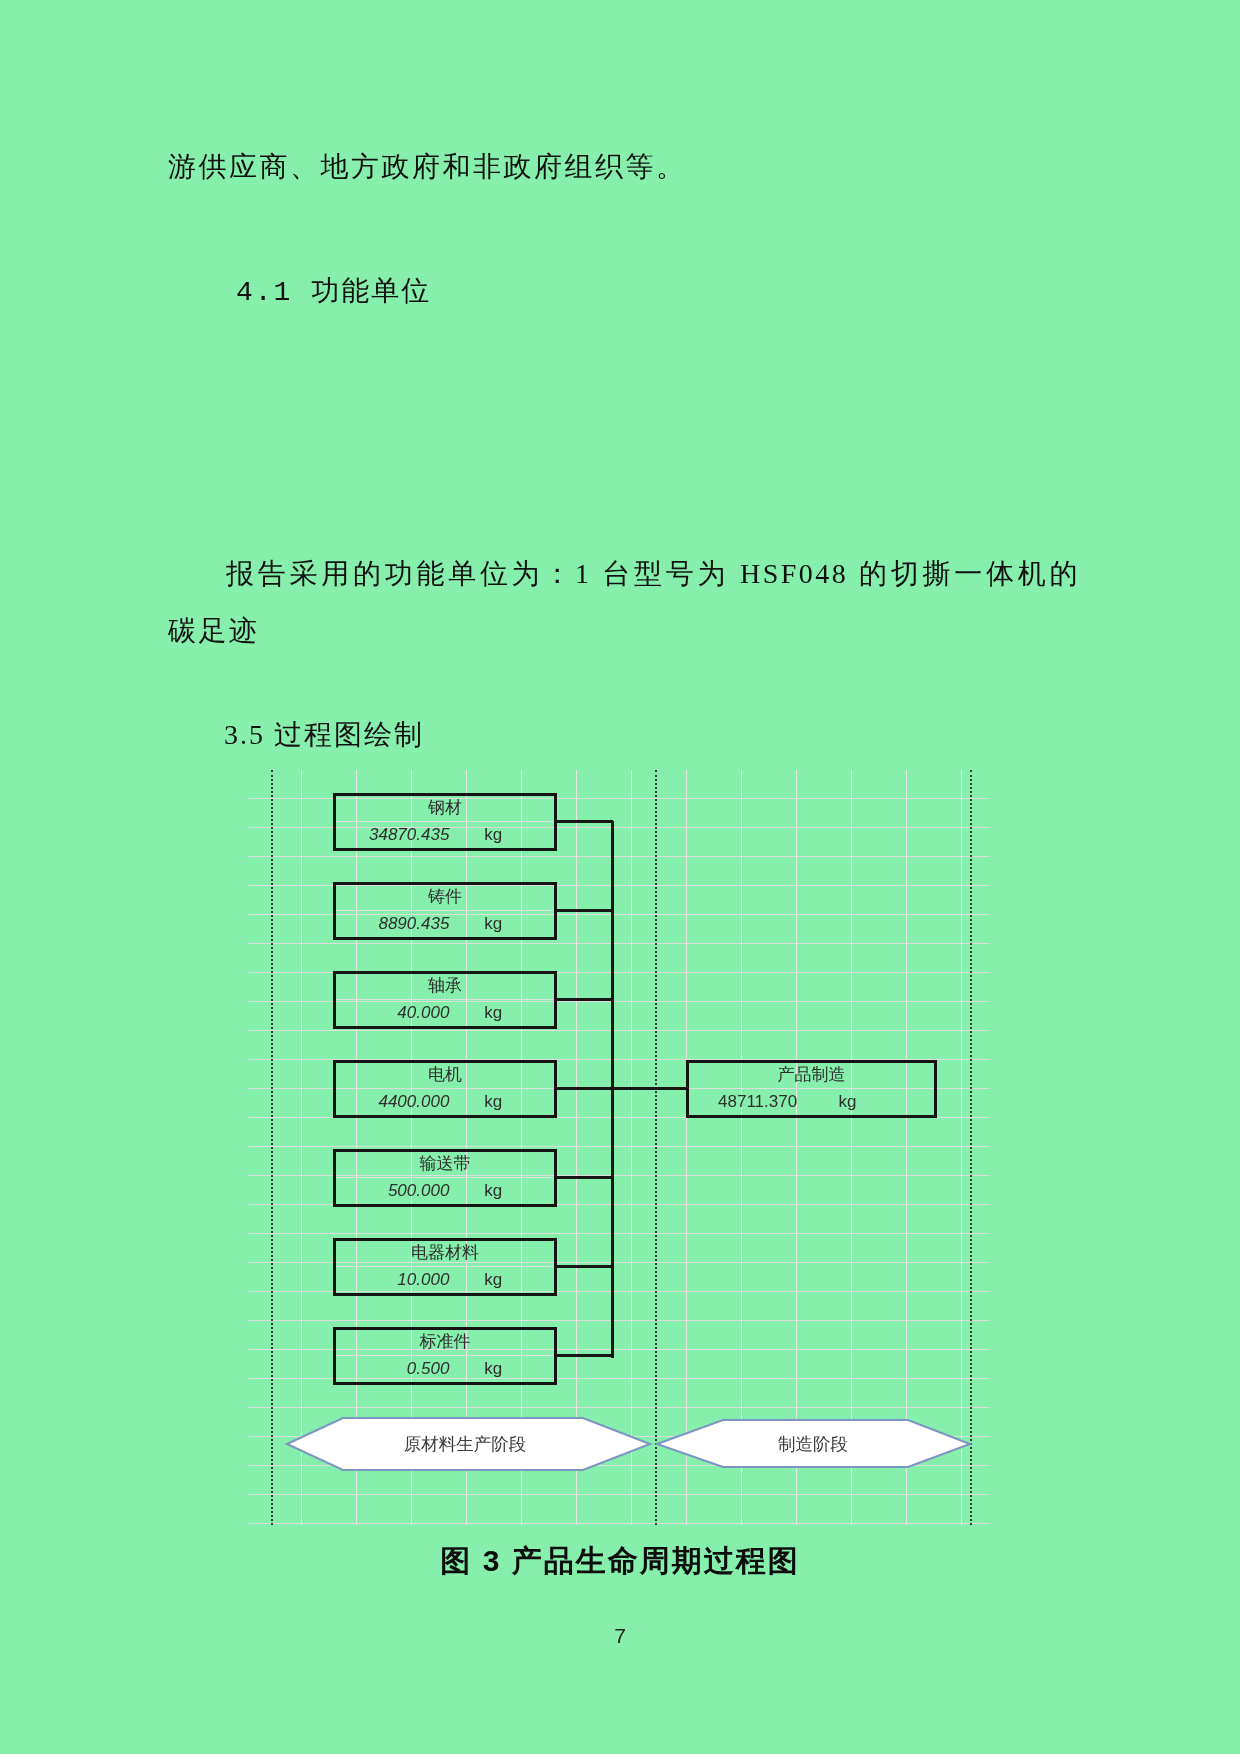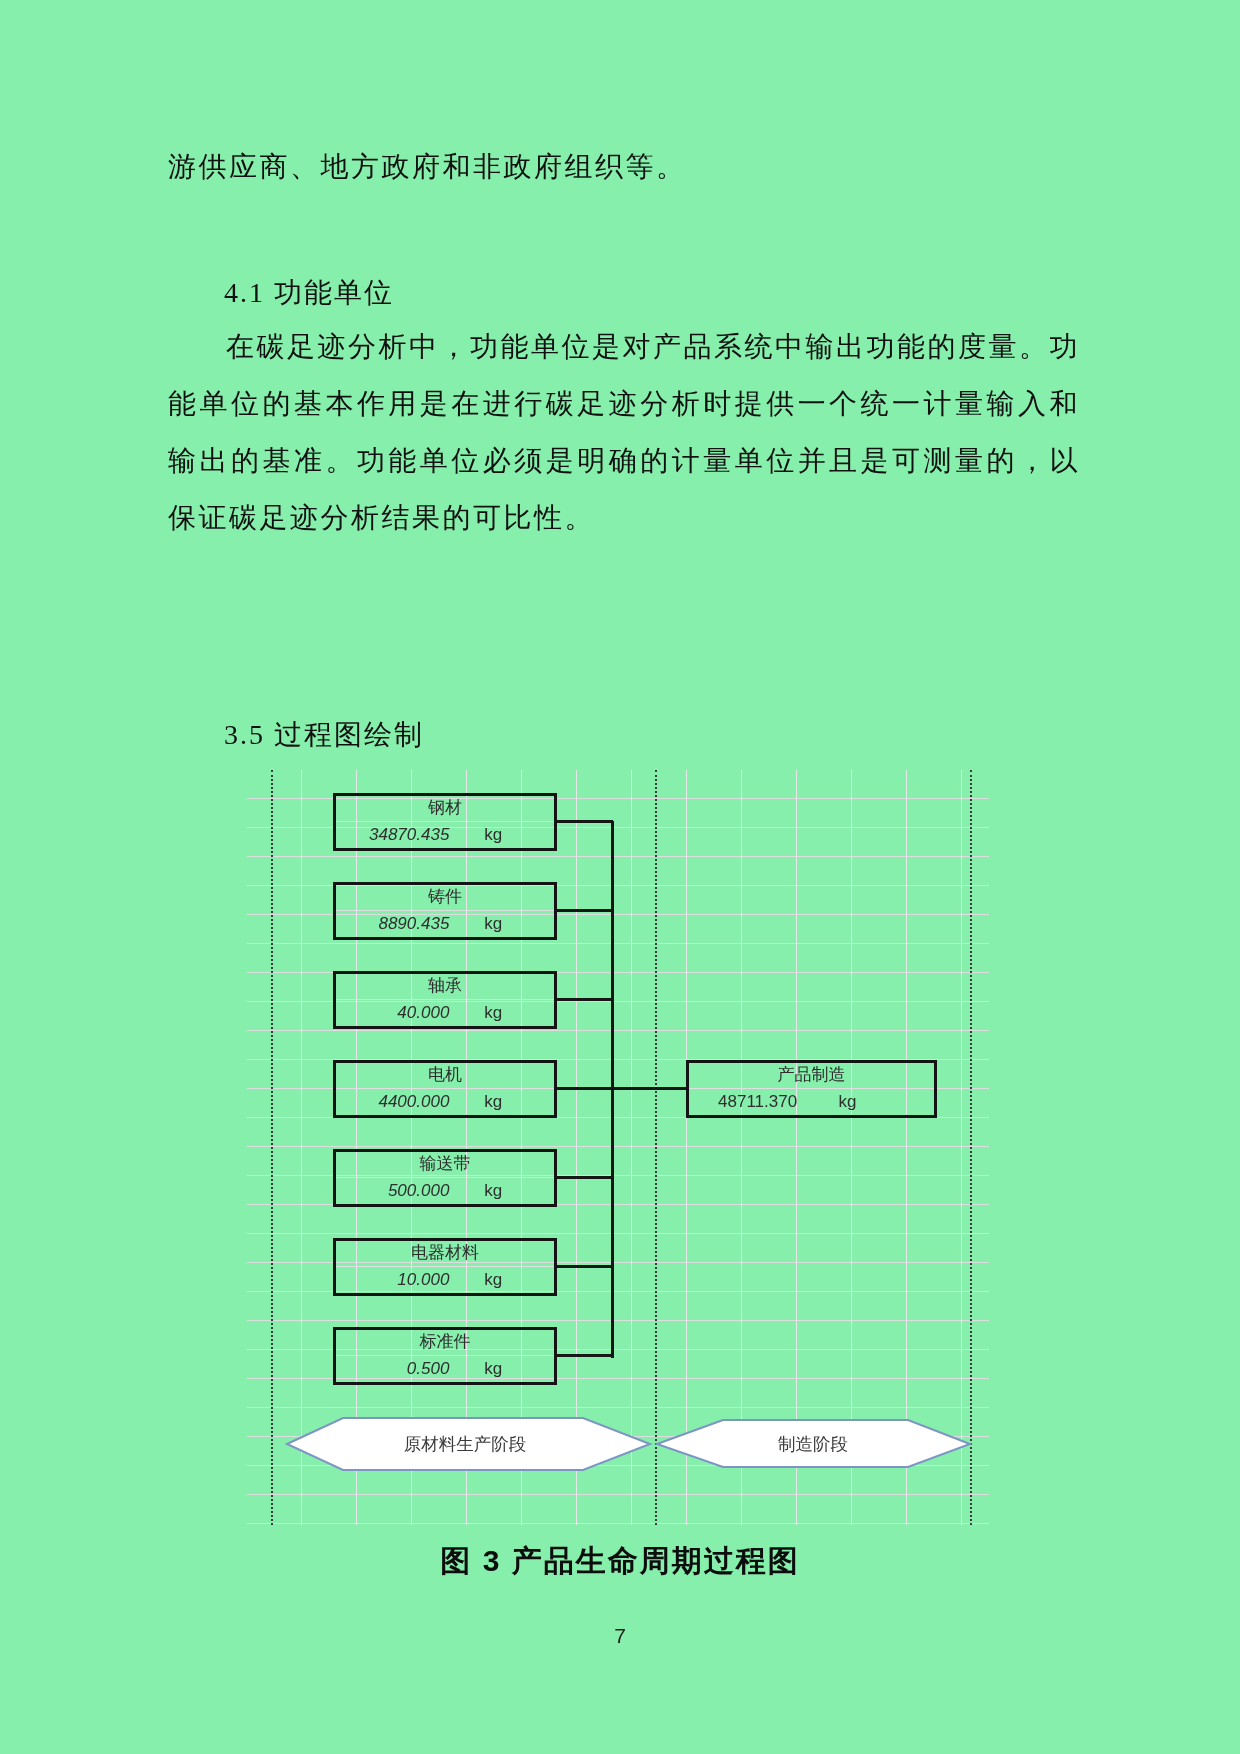--- a/index.html
+++ b/index.html
@@ -4,21 +4,21 @@
 <style>
   html,body{margin:0;padding:0;background:#ffffff;}
   .page{
     position:relative;width:1240px;height:1754px;margin:0 auto;background:#86efac;
     font-family:"Liberation Serif","DejaVu Serif",serif;color:#111;overflow:hidden;
   }
   .intro-line{position:absolute;left:168px;top:150px;font-size:28px;letter-spacing:2.5px;line-height:34px;}
   .h-main{position:absolute;left:168px;top:206px;font-size:34px;font-weight:bold;
     font-family:"Liberation Sans","DejaVu Sans",sans-serif;letter-spacing:4px;line-height:40px;}
   .h-sub{position:absolute;font-size:28px;letter-spacing:2px;line-height:34px;}
-  .h-sub1{left:224px;top:276px;}
+  .h-sub1{left:236px;top:276px;font-family:Liberation Mono, monospace;}
   .h-sub2{left:224px;top:718px;}
   .para{position:absolute;left:168px;width:912px;font-size:28px;line-height:57px;
     text-align:justify;letter-spacing:2.5px;}
   .para1{top:318px;text-indent:58px;}
   .para2{top:545px;text-indent:58px;}
 
   
   .diagram{
     position:absolute;left:247px;top:770px;width:742px;height:755px;
     background-image:
@@ -60,22 +60,22 @@
 </head>
 <body>
 
 <div class="page">
 
   <div class="intro-line">游供应商、地方政府和非政府组织等。</div>
 
 
   <div class="h-sub h-sub1">4.1 功能单位</div>
 
-  <div class="para para1">在碳足迹分析中，功能单位是对产品系统中输出功能的度量。功能单位的基本作用是在进行碳足迹分析时提供一个统一计量输入和输出的基准。功能单位必须是明确的计量单位并且是可测量的，以保证碳足迹分析结果的可比性。</div>
 
+  <div class="para para2">报告采用的功能单位为：1 台型号为 HSF048 的切撕一体机的碳足迹</div>
 
   <div class="h-sub h-sub2">3.5 过程图绘制</div>
 
   <div class="diagram">
 
     <div class="vline vline-left"></div>
     <div class="vline vline-mid"></div>
     <div class="vline vline-right"></div>
 
     <div class="conn trunk"></div>

